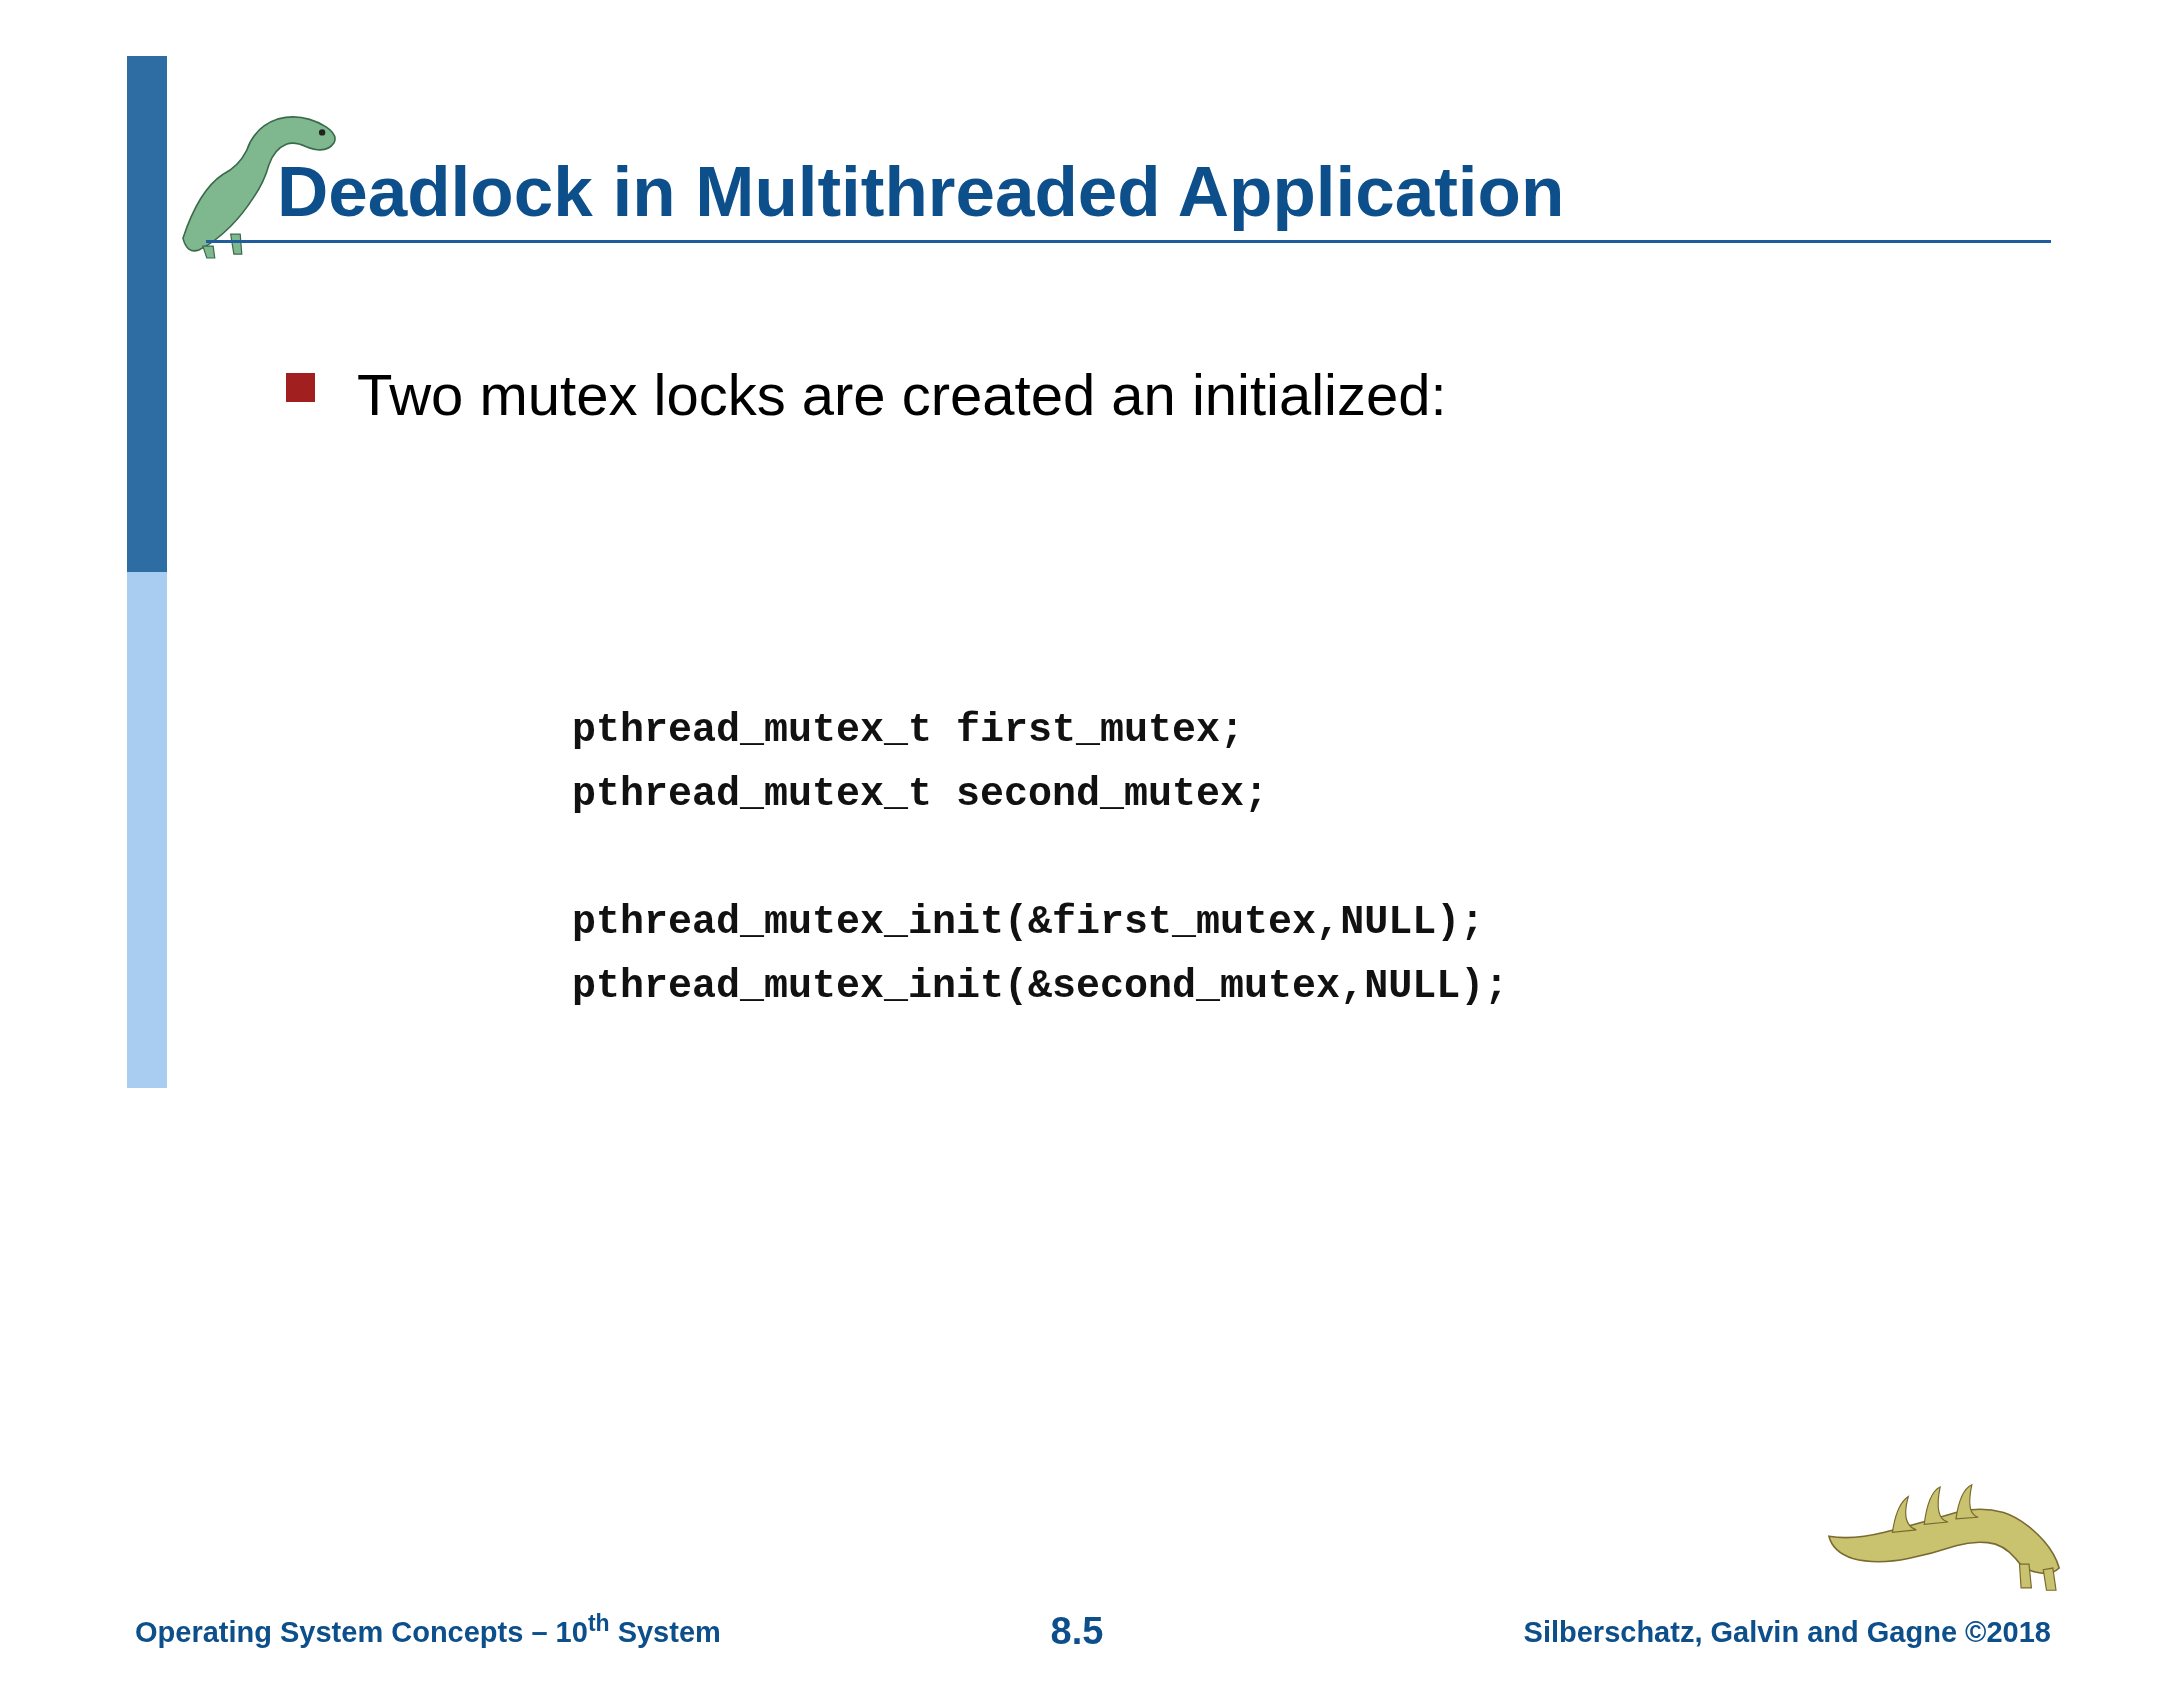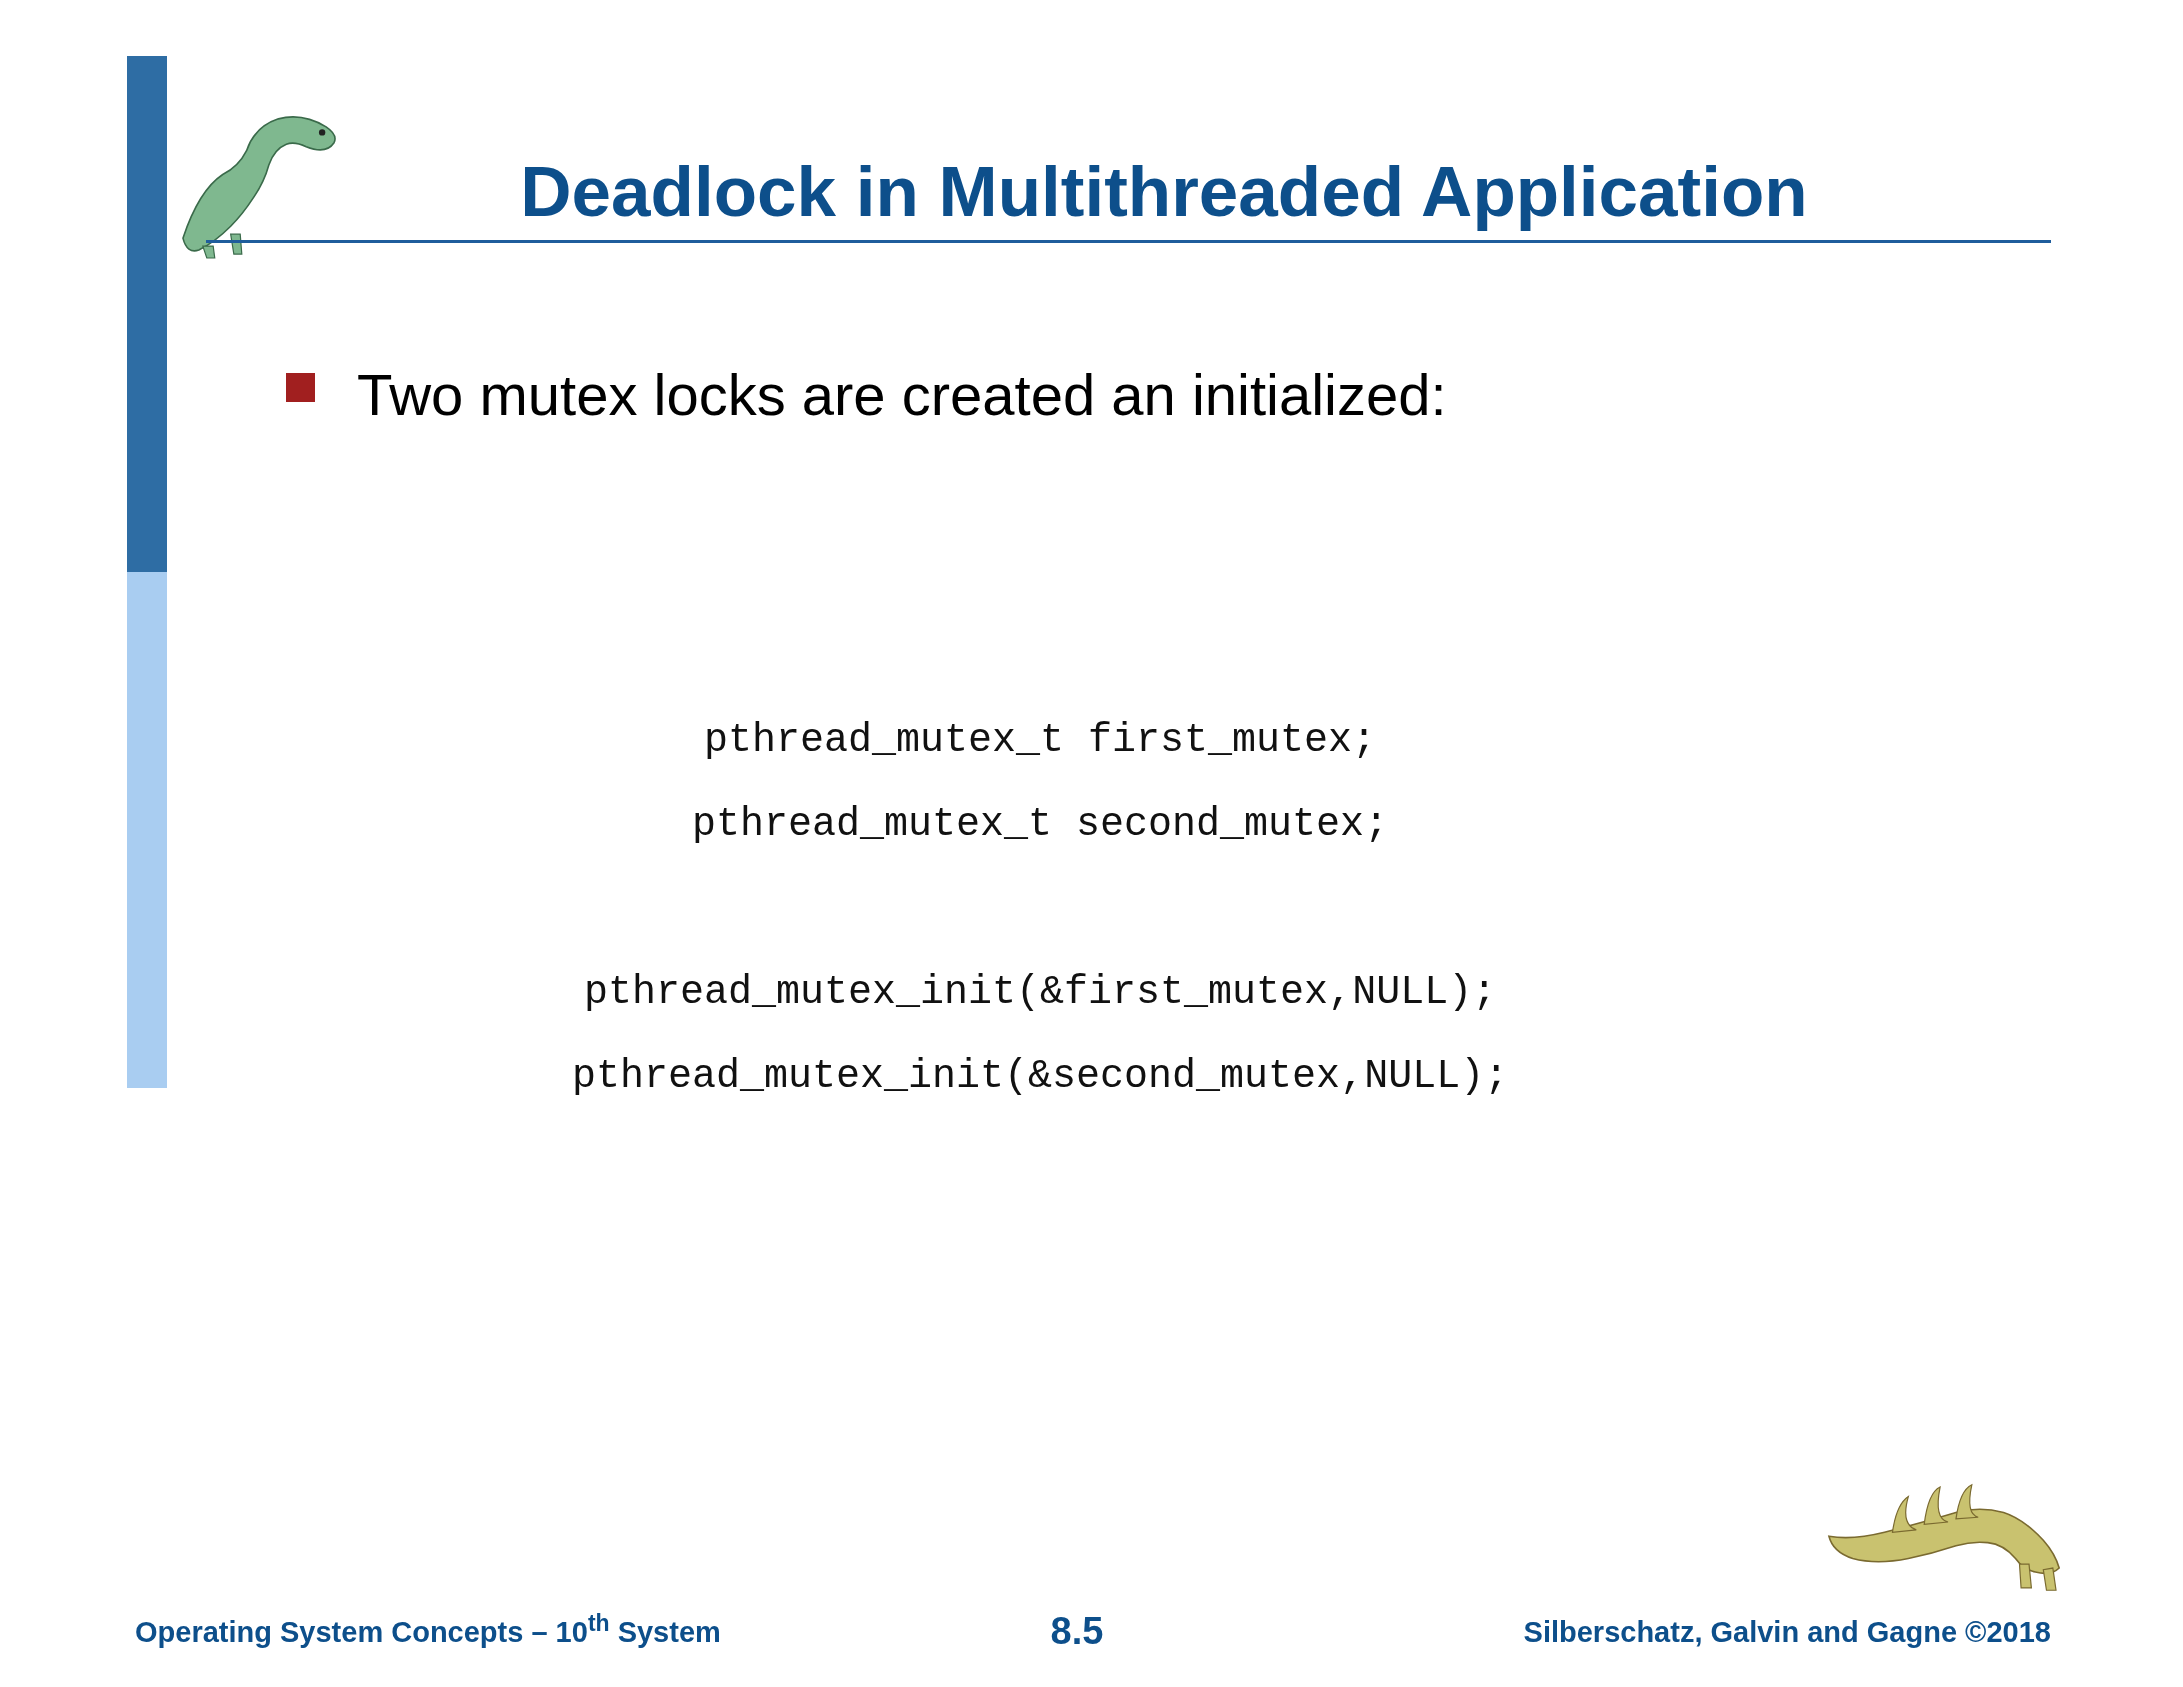--- a/index.html
+++ b/index.html
@@ -8,21 +8,20 @@
     width: 2183px;
     height: 1687px;
     background: #ffffff;
     font-family: Arial, Helvetica, sans-serif;
     overflow: hidden;
   }
   .slide {
     position: relative;
     width: 2154px;
     height: 1687px;
-    text-align: center;
   }
   .sidebar-top {
     position: absolute;
     left: 127px;
     top: 56px;
     width: 40px;
     height: 516px;
     background: #2e6da4;
   }
   .sidebar-mid {
@@ -77,22 +76,22 @@
     font-size: 58px;
     color: #000;
     font-family: Arial, Helvetica, sans-serif;
   }
   .code-block {
     position: absolute;
     left: 572px;
     top: 699px;
     font-family: "Courier New", Courier, monospace;
     font-size: 40px;
-    font-weight: 400;
-    line-height: 84px;
+    font-weight: 700;
+    line-height: 64px;
     white-space: pre;
     color: #111;
   }
   .footer-left {
     position: absolute;
     left: 135px;
     bottom: 38px;
     font-size: 29px;
     font-weight: 700;
     color: #0d4f8b;

